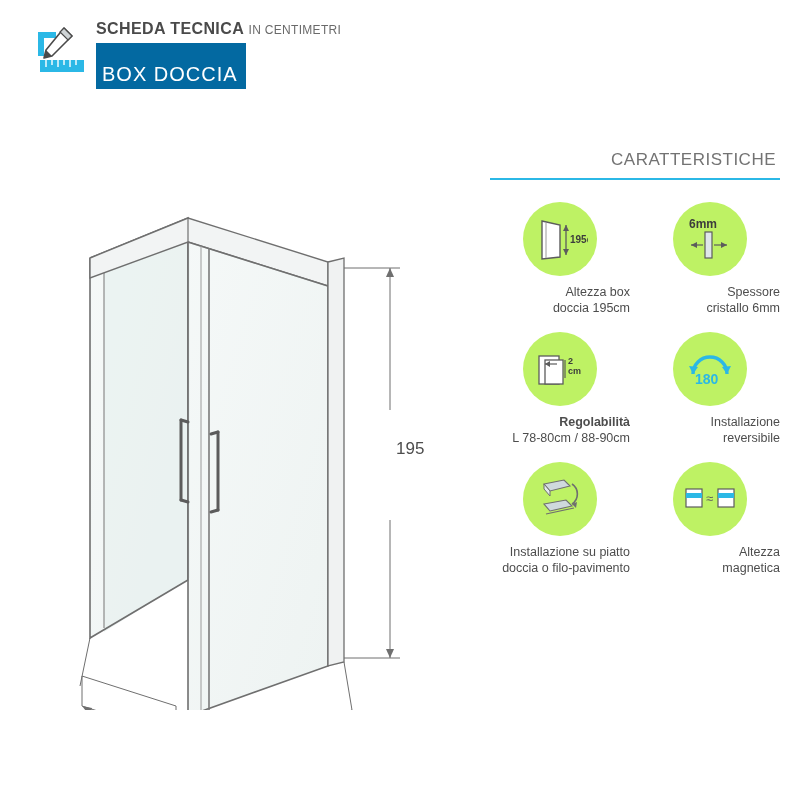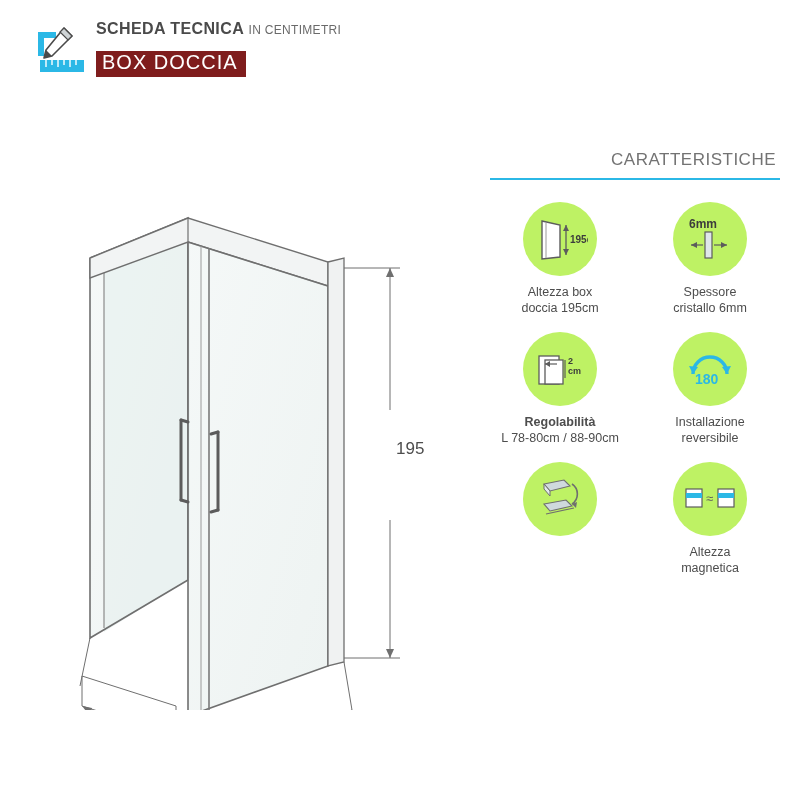--- a/index.html
+++ b/index.html
@@ -23,24 +23,24 @@
   .title-line1 { white-space: nowrap; line-height: 22px; }
   .title-main {
     font-size: 16px; font-weight: bold; color: #4a4a4a;
     letter-spacing: .4px;
   }
   .title-sub {
     font-size: 12px; color: #6a6a6a; font-style: normal;
     letter-spacing: .3px;
   }
   .title-line2 {
-    margin-top: 10px;
-    background: #7f1d1d;
+    margin-top: 2px;
+    background: #0369a1;
     display: inline-block;
-    padding: 0 8px 3px 6px;
+    padding: 20px 8px 3px 6px;
     color: #ffffff;
     font-size: 20px;
     letter-spacing: 1px;
     font-weight: normal;
   }
 
   
   #drawing { position: absolute; left: 18px; top: 110px; width: 450px; height: 600px; }
 
   
@@ -61,21 +61,21 @@
   }
   .feature { text-align: center; }
   .feat-icon-wrap {
     width: 74px; height: 74px;
     margin: 0 auto 8px auto;
     border-radius: 50%;
     background: #bef264;
     display: flex; align-items: center; justify-content: center;
   }
   .feat-cap {
-    font-size: 12.5px; line-height: 16px; color: #4d4d4d;
+    font-size: 12.5px; line-height: 16px; color: #4d4d4d; text-align: right;
   }
   .feat-cap .b { font-weight: bold; margin-top: 44px; }
 </style>
 </head>
 <body>
 
 <div id="header">
   <svg id="ruler-icon" viewBox="0 0 56 52">
     <path d="M4 6 L22 6 L22 12 L10 12 L10 30 L4 30 Z" fill="#2bb8e6"></path>
     <path d="M30 2 L38 10 L18 30 L10 32 L12 24 Z" fill="#ffffff" stroke="#4a4a4a" stroke-width="1.6" stroke-linejoin="round"></path>
@@ -254,20 +254,24 @@
       <div class="feat-icon-wrap">
         <svg width="60" height="50" viewBox="0 0 60 50">
           <polygon points="14,10 34,6 40,12 20,17" fill="#cfd9dd" stroke="#6f6f6f" stroke-width="1.1"></polygon>
           <polygon points="14,10 20,17 20,22 14,15" fill="#e3eaed" stroke="#6f6f6f" stroke-width="1"></polygon>
           <path d="M42 10 a12 12 0 0 1 0 20" fill="none" stroke="#6f6f6f" stroke-width="1.6"></path>
           <path d="M42 30 l5 -2 l-1 6 z" fill="#6f6f6f"></path>
           <polygon points="14,30 36,26 42,32 20,37" fill="#cfd9dd" stroke="#6f6f6f" stroke-width="1.1"></polygon>
           <line x1="16" y1="40" x2="44" y2="34" stroke="#6f6f6f" stroke-width="1.2"></line>
         </svg>
       </div>
+      <div class="feat-cap">
+        <span>Installazione su piatto</span><br>
+        <span>doccia o filo-pavimento</span>
+      </div>
     </div>
 
     <div class="feature">
       <div class="feat-icon-wrap">
         <svg width="60" height="44" viewBox="0 0 60 44">
           <rect x="6" y="12" width="16" height="18" fill="#ffffff" stroke="#5c5c5c" stroke-width="1.2"></rect>
           <rect x="6" y="16" width="16" height="5" fill="#2bb8e6"></rect>
           <rect x="38" y="12" width="16" height="18" fill="#ffffff" stroke="#5c5c5c" stroke-width="1.2"></rect>
           <rect x="38" y="16" width="16" height="5" fill="#2bb8e6"></rect>
           <text x="26" y="26" font-family="Liberation Sans, sans-serif" font-size="13" fill="#5c5c5c">≈</text>

